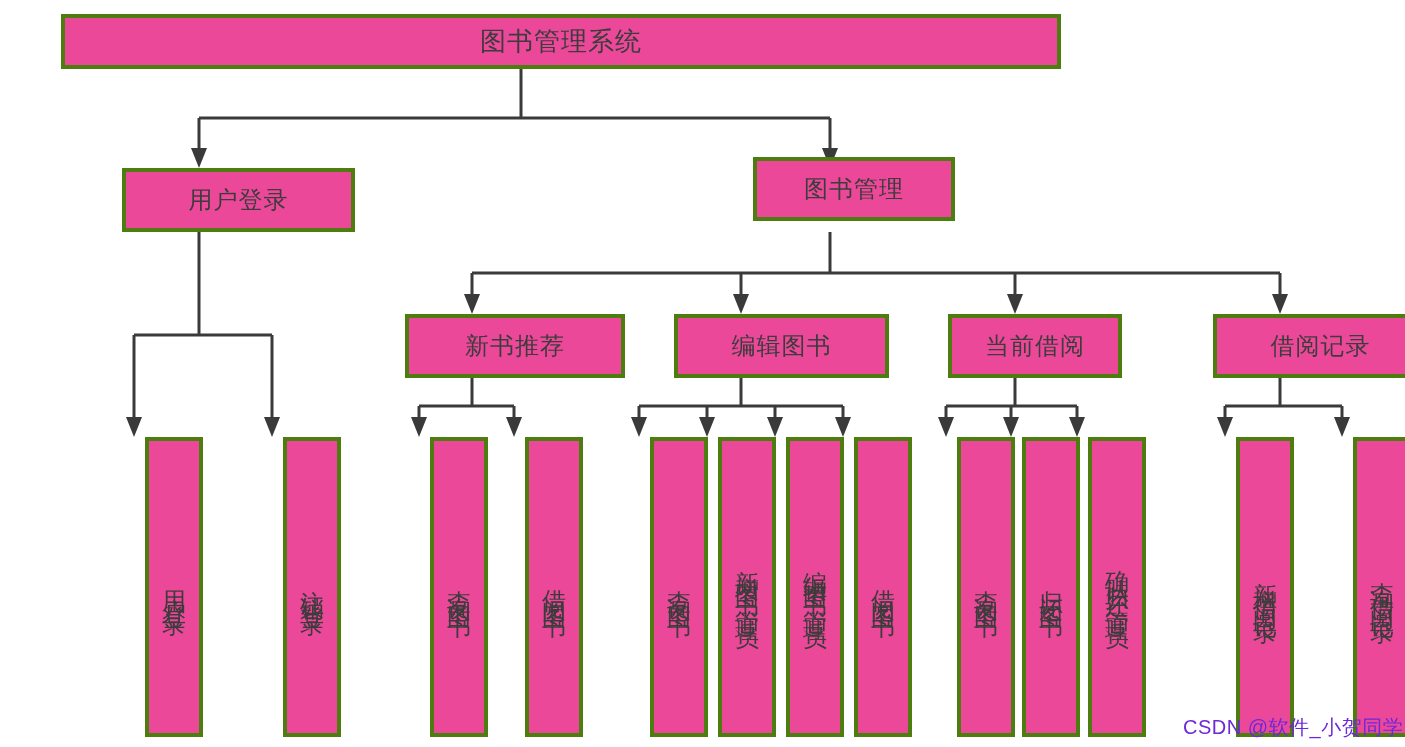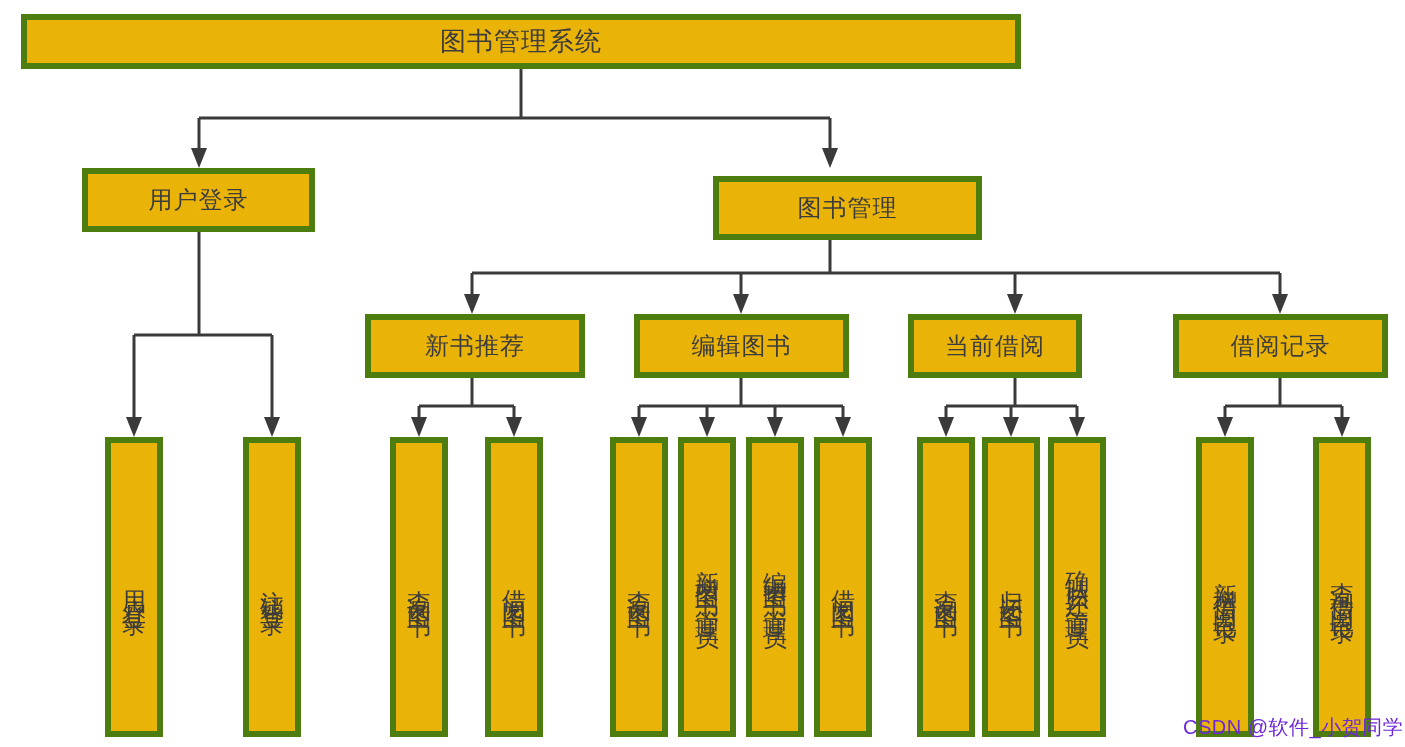--- a/index.html
+++ b/index.html
@@ -4,22 +4,22 @@
 <style>
   html,body{margin:0;padding:0;background:#ffffff;}
   .canvas{
     position:relative;width:1405px;height:747px;background:#ffffff;overflow:hidden;
     font-family:"Liberation Sans","DejaVu Sans",sans-serif;color:#3c3c3c;
   }
   .wires{position:absolute;left:0;top:0;width:1405px;height:747px;}
   .wires path{stroke:#3a3a3a;stroke-width:3;fill:none;}
   .wires polygon{fill:#3a3a3a;stroke:none;}
   .box{
-    position:absolute;box-sizing:border-box;border:6px solid #4d7c0f;background:#eab308;
-    display:flex;align-items:center;justify-content:center;
+    position:absolute;box-sizing:border-box;border:4px solid #4d7c0f;background:#ec4899;
+    display:flex;align-items:center;justify-content:center;margin-left:40px;
   }
   .hlabel{font-size:24px;letter-spacing:1px;white-space:nowrap;color:#3c3c3c;}
   .lvl1 .hlabel{font-size:26px;}
   .vlabel{
     writing-mode:vertical-rl;text-orientation:mixed;
     font-size:24px;letter-spacing:8px;line-height:1;color:#3c3c3c;white-space:nowrap;
   }
   .watermark{
     position:absolute;left:1183px;top:714px;z-index:5;
     font-size:20px;letter-spacing:0.5px;color:#6d28d9;white-space:nowrap;
@@ -92,21 +92,21 @@
       <polygon points="1334,417 1350,417 1342,437"></polygon>
   </svg>
 
   <div class="box lvl1" style="left:21px;top:14px;width:1000px;height:55px">
     <span class="hlabel">图书管理系统</span>
   </div>
 
   <div class="box" style="left:82px;top:168px;width:233px;height:64px">
     <span class="hlabel">用户登录</span>
   </div>
-  <div class="box" style="left:713px;top:176px;width:269px;height:64px">
+  <div class="box" style="left:713px;top:157px;width:202px;height:64px">
     <span class="hlabel">图书管理</span>
   </div>
 
   <div class="box" style="left:365px;top:314px;width:220px;height:64px">
     <span class="hlabel">新书推荐</span>
   </div>
   <div class="box" style="left:634px;top:314px;width:215px;height:64px">
     <span class="hlabel">编辑图书</span>
   </div>
   <div class="box" style="left:908px;top:314px;width:174px;height:64px">

